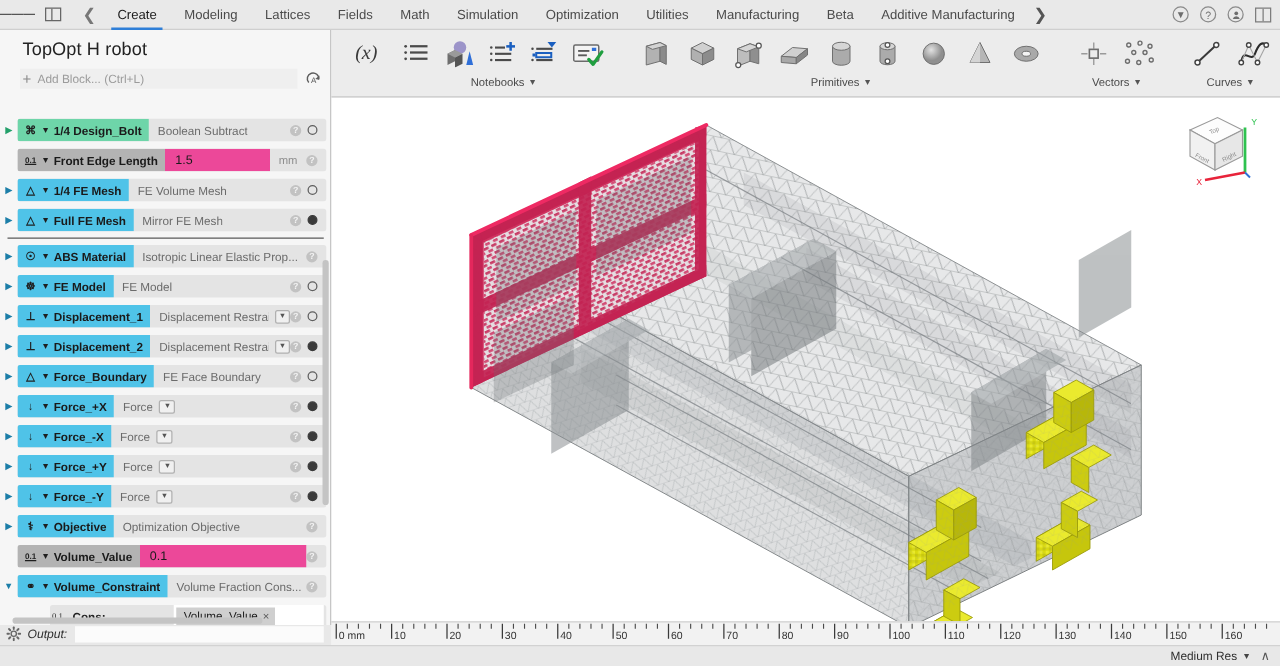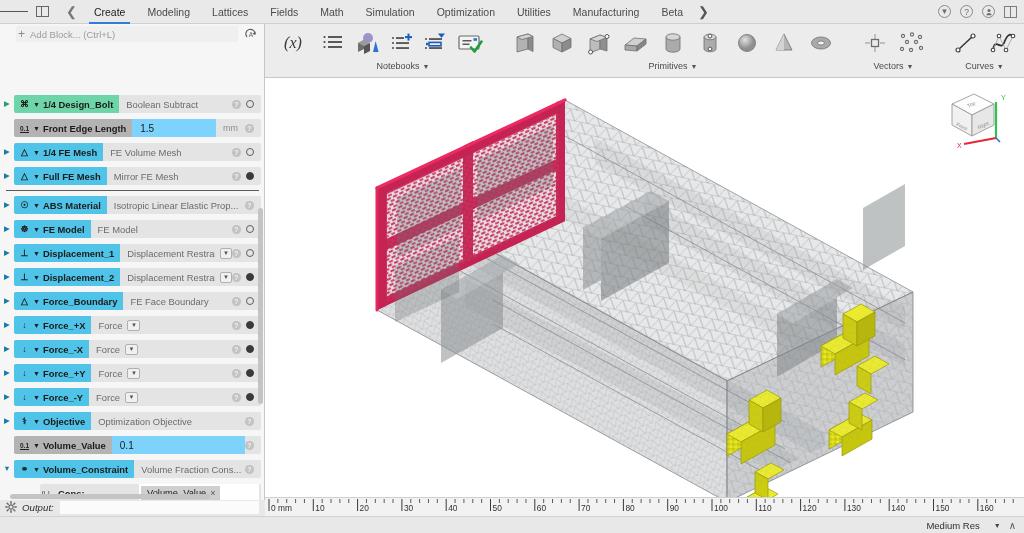--- a/index.html
+++ b/index.html
@@ -111,21 +111,21 @@
   .trow .endico { margin-left: auto; display: flex; align-items: center; gap: 5px; padding-right: 7px; flex: none; }
   .help-ico {
     width: 9px; height: 9px; border-radius: 50%; background: #c2c2c2; color: #f4f4f4;
     font-size: 7px; display:flex; align-items:center; justify-content:center; font-weight: bold;
   }
   .vis { width: 8px; height: 8px; border-radius: 50%; border: 1.2px solid #5e5e5e; }
   .vis.filled { background: #3a3a3a; border-color: #3a3a3a; }
 
   
   .trow .valfield {
-    flex: 1; height: 18px; background: #7dd3fc; display: flex; align-items: center;
+    flex: 1; height: 18px; background: #ec4899; display: flex; align-items: center;
     font-size: 10px; color: #1a1a1a; padding-left: 8px;
   }
   .unit { font-size: 9px; color: #8d8d8d; padding: 0 7px; }
 
   
   .subrow { padding-left: 26px; }
   .subrow .body { background: #e4e4e4; }
   .sublbl { font-size: 9.4px; font-weight: bold; color: #222; padding-left: 6px; white-space: nowrap; }
   .smallico {
     width: 12px; height: 11px; display:flex; align-items:center; justify-content:center;
@@ -176,21 +176,21 @@
   .gear-ico { width: 22px; display:flex; align-items:center; justify-content:center; font-size: 10px; color:#666; }
   .out-lbl { font-size: 9.7px; color: #2f2f2f; margin-right: 6px; }
   .out-field { flex: 1; height: 13px; background: #fbfbfb; border: none; margin-right: 6px; }
 
   
   .statusbar {
     position: absolute; left: 0; top: 516px; width: 1024px; height: 17px;
     background: #e8e8e8; border-top: 1px solid #d2d2d2; display: flex; align-items: center;
     justify-content: flex-end; padding-right: 8px; gap: 8px;
   }
-  .res-sel { display: flex; align-items: center; gap: 14px; font-size: 9.5px; color: #2f2f2f; }
+  .res-sel { display: flex; align-items: center; gap: 4px; font-size: 9.5px; color: #2f2f2f; }
   .res-caret { font-size: 7px; color: #444; }
   .up-caret { font-size: 10px; color: #555; }
 </style>
 </head>
 <body>
 
 <div id="app">
 
   <div class="menubar">
     <div class="mb-icon hamburger">
@@ -206,20 +206,21 @@
         <div class="tab active">Create</div>
         <div class="tab">Modeling</div>
         <div class="tab">Lattices</div>
         <div class="tab">Fields</div>
         <div class="tab">Math</div>
         <div class="tab">Simulation</div>
         <div class="tab">Optimization</div>
         <div class="tab">Utilities</div>
         <div class="tab">Manufacturing</div>
         <div class="tab">Beta</div>
+        <div class="tab">Additive Manufacturing</div>
       </div>
     <div class="chev-right">❯</div>
     <div class="mb-right">
       <div class="circ-ico">
           <span class="dl-arrow">▼</span>
         </div>
       <div class="circ-ico">?</div>
       <div class="circ-ico">
         <svg width="8" height="8" viewBox="0 0 8 8">
             <circle cx="4" cy="2.6" r="1.5" fill="#6d6d6d"></circle>
@@ -450,20 +451,21 @@
         <span>Curves</span>
         <span class="caret">▼</span>
       </div>
     </div>
 
     <div class="rsep"></div>
 
   </div>
 
   <div class="panel">
+    <div class="panel-title">TopOpt H robot</div>
     <div class="addblock-row">
       <div class="addblock">
         <span class="plus">+</span>
         <span>Add Block... (Ctrl+L)</span>
       </div>
       <div class="autoico">
         <svg width="14" height="14" viewBox="0 0 14 14">
           <path d="M3 10 A4.6 4.6 0 1 1 11 7.5" fill="none" stroke="#5e5e5e" stroke-width="1.2"></path>
           <path d="M11.6 4.4 L11.2 7.8 L8.2 7.1 Z" fill="#5e5e5e"></path>
           <text x="7" y="10.2" font-size="6.4" fill="#5e5e5e" text-anchor="middle" font-family="Liberation Sans, sans-serif">A</text>

